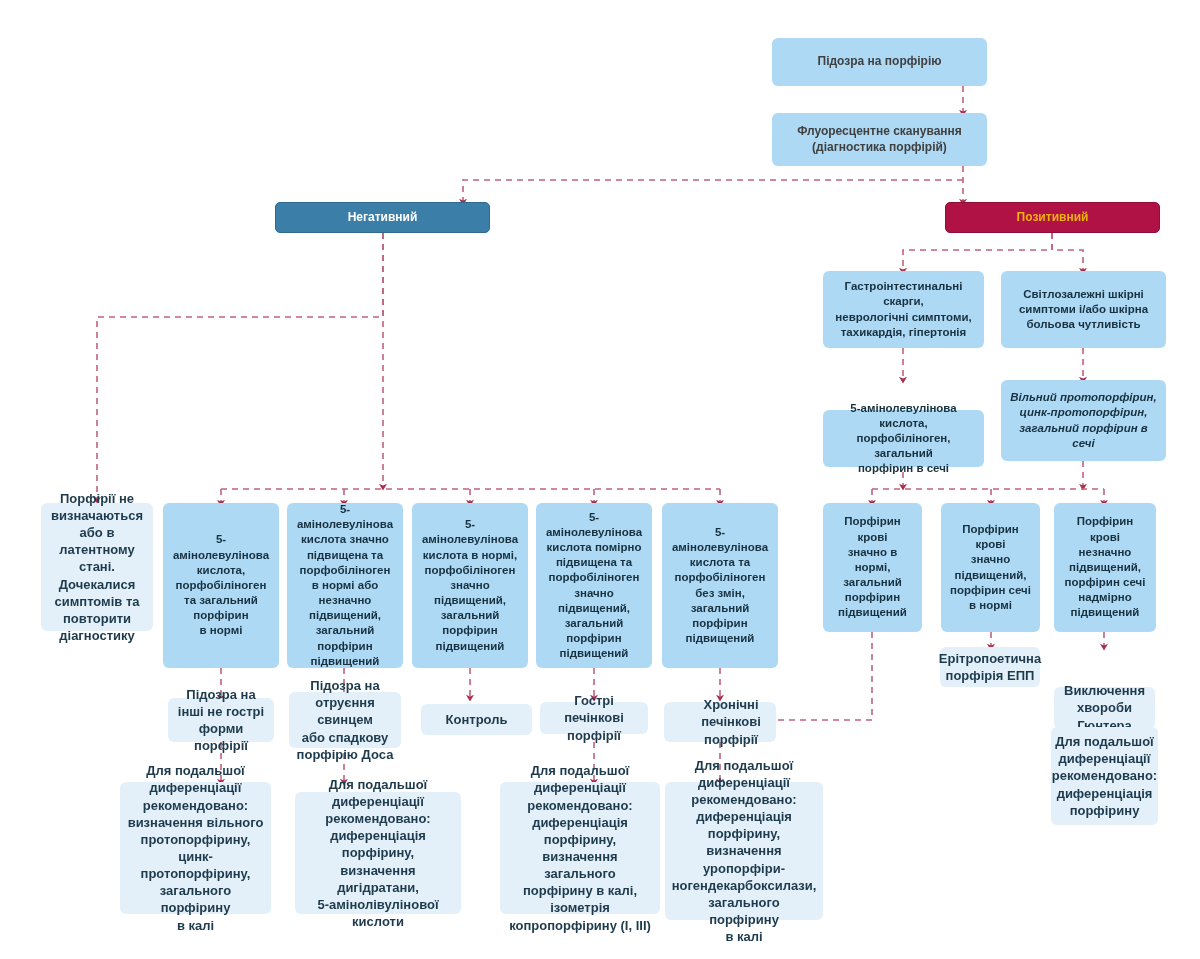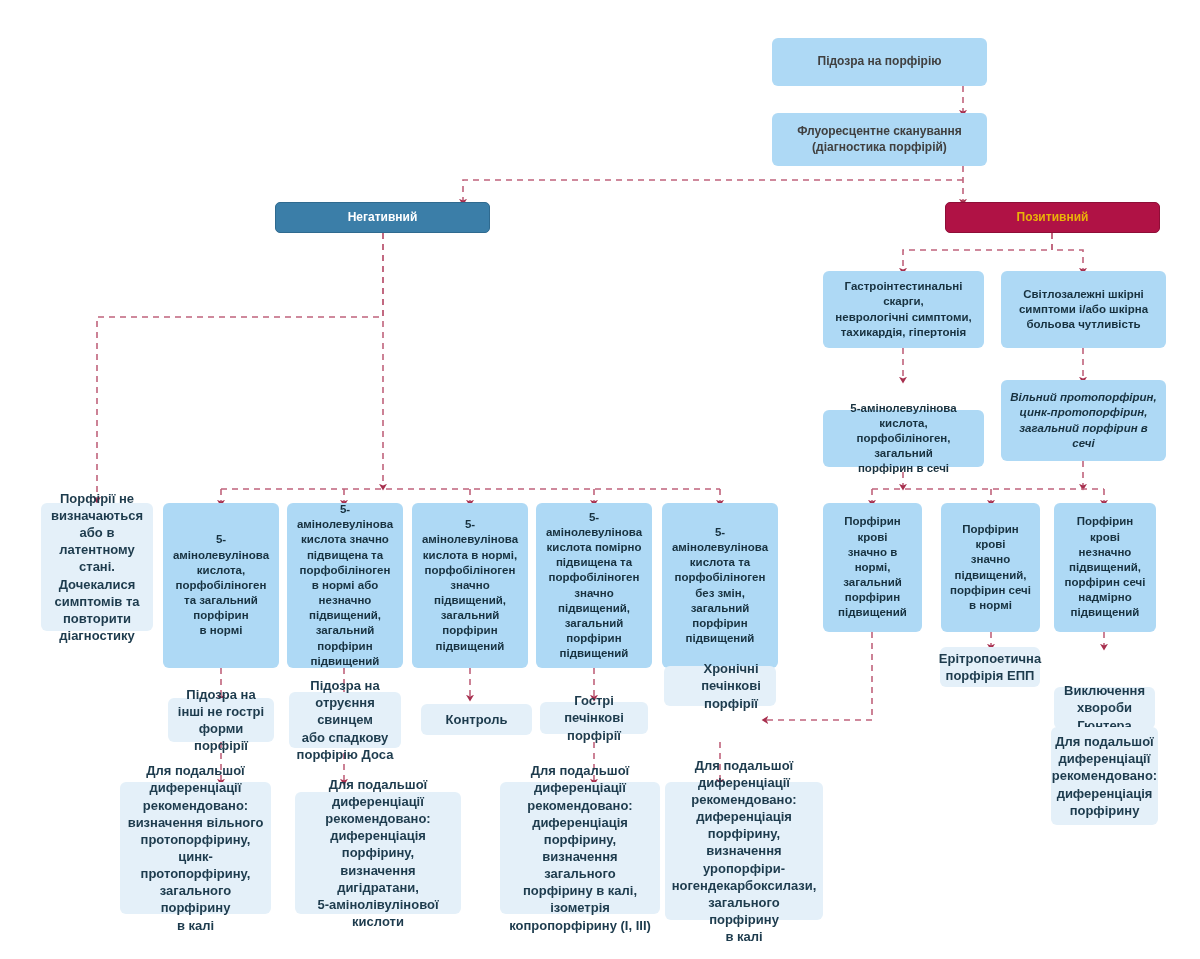--- a/index.html
+++ b/index.html
@@ -291,21 +291,21 @@
 
   <div class="node n-pale" style="left:421px; top:704px; width:111px; height:31px;">
     <span>Контроль</span>
   </div>
 
   <div class="node n-pale" style="left:540px; top:702px; width:108px; height:32px;">
     <span>Гострі печінкові
 порфірії</span>
   </div>
 
-  <div class="node n-pale" style="left:664px; top:666px; width:112px; height:40px;padding-left:29px;">
+  <div class="node n-pale" style="left:664px; top:702px; width:112px; height:40px;padding-left:29px;">
     <span>Хронічні печінкові
 порфірії</span>
   </div>
 
   <div class="node n-pale" style="left:940px; top:647px; width:100px; height:40px;">
     <span>Ерітропоетична
 порфірія ЕПП</span>
   </div>
 
   <div class="node n-pale" style="left:1054px; top:647px; width:101px; height:42px;margin-top:40px;">

